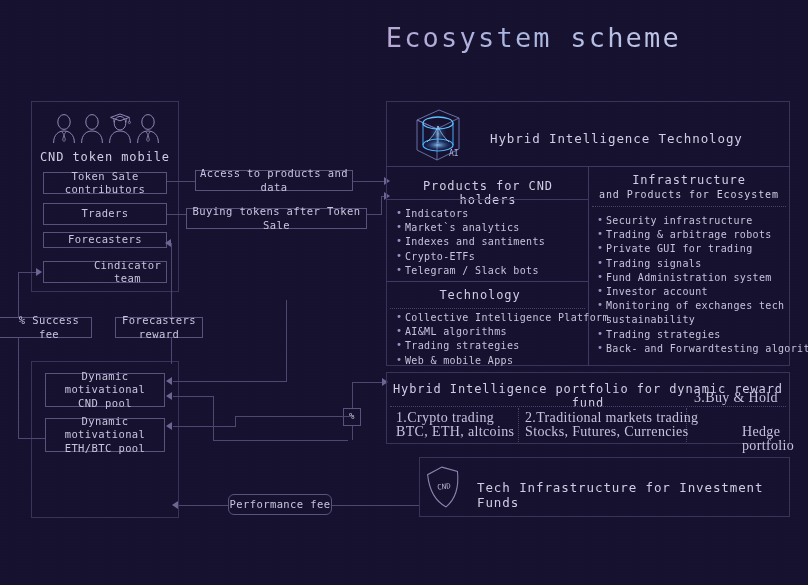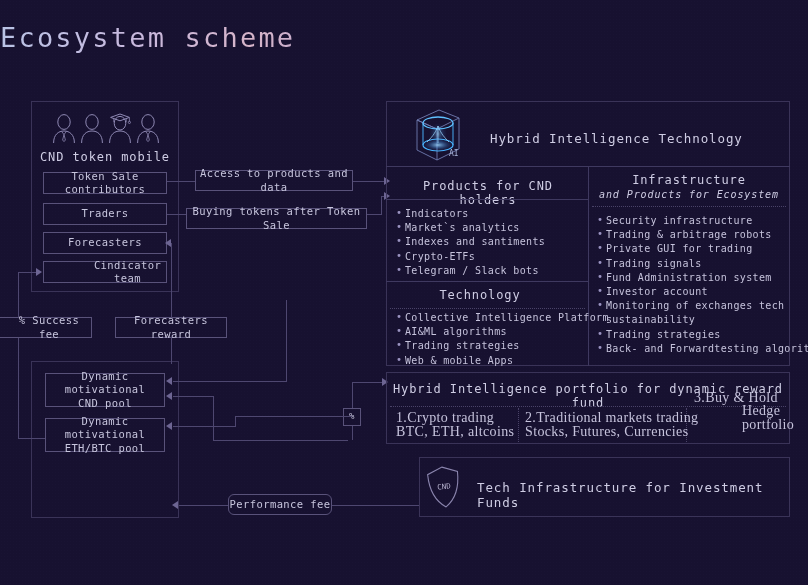--- a/index.html
+++ b/index.html
@@ -11,24 +11,24 @@
     position:relative;
   }
   #stage{position:absolute;left:0;top:0;width:808px;height:585px;}
 
   .noise{position:absolute;inset:0;pointer-events:none;opacity:.5;
     background-image:radial-gradient(rgba(120,110,170,.05) 0.5px, transparent 0.6px);
     background-size:3px 3px;}
 
   
   #title{
-    position:absolute;left:0;top:22px;width:665px;text-align:left;
+    position:absolute;left:0;top:22px;width:665px;text-align:right;
     font-size:27px;letter-spacing:2.2px;
     background:linear-gradient(100deg,#b9c3e6 0%,#c9b8dd 22%,#d6b4c9 38%,#b9a7d4 55%,#a9b6e0 75%,#c2c8e8 100%);
-    -webkit-background-clip:text;background-clip:text;color:transparent;
+    -webkit-background-clip:text;background-clip:text;color:transparent;padding-left:16px;
     -webkit-text-fill-color:transparent;
   }
 
   
   .panel{position:absolute;border:1px solid #3a3358;box-sizing:border-box;}
   .box{position:absolute;border:1px solid #59527a;box-sizing:border-box;
        display:flex;align-items:center;justify-content:center;
        color:#c8c6de;font-size:10.5px;letter-spacing:.4px;text-align:center;line-height:1.25;}
   .hdr{position:absolute;color:#cfcde4;font-size:12.5px;letter-spacing:.9px;text-align:center;}
 
@@ -89,25 +89,25 @@
       <path d="M1.6 30 C1.6 21.5 6.5 18 12 18 C17.5 18 22.4 21.5 22.4 30" fill="none" stroke="#8f89b4" stroke-width="1"></path>
       <path d="M9.6 18.4 L12 21.6 L14.4 18.4" fill="none" stroke="#8f89b4" stroke-width=".8"></path>
       <path d="M12 21.6 L10.6 27 L12 28.6 L13.4 27 Z" fill="none" stroke="#8f89b4" stroke-width=".8"></path>
     </svg>
   </div>
 
   <div class="hdr" style="left:31px;top:150px;width:148px;font-size:12px;">CND token mobile</div>
 
   <div class="box" style="left:43px;top:172px;width:124px;height:22px;">Token Sale contributors</div>
   <div class="box" style="left:43px;top:203px;width:124px;height:22px;">Traders</div>
-  <div class="box" style="left:43px;top:232px;width:124px;height:22px;">Forecasters</div>
+  <div class="box" style="left:43px;top:232px;width:124px;height:16px;">Forecasters</div>
   <div class="box" style="left:43px;top:261px;width:124px;height:22px;padding-left:45px;">Cindicator team</div>
 
   <div class="box" style="left:-8px;top:317px;width:100px;height:21px;justify-content:flex-start;padding-left:14px;">% Success fee</div>
-  <div class="box" style="left:115px;top:317px;width:112px;height:21px;">Forecasters reward</div>
+  <div class="box" style="left:115px;top:317px;width:88px;height:21px;">Forecasters reward</div>
 
   <div class="panel" style="left:31px;top:361px;width:148px;height:157px;"></div>
 
   <div class="box" style="left:45px;top:373px;width:120px;height:34px;flex-direction:column;">
     <span>Dynamic motivational</span>
     <span>CND pool</span>
   </div>
   <div class="box" style="left:45px;top:418px;width:120px;height:34px;flex-direction:column;">
     <span>Dynamic motivational</span>
     <span>ETH/BTC pool</span>
@@ -209,21 +209,21 @@
   <div class="dash-h" style="left:390px;top:308px;width:195px;"></div>
 
   <ul class="items" style="left:396px;top:311px;">
     <li>Collective Intelligence Platform</li>
     <li>AI&amp;ML algorithms</li>
     <li>Trading strategies</li>
     <li>Web &amp; mobile Apps</li>
   </ul>
 
   <div class="hdr" style="left:590px;top:173px;width:198px;font-size:12px;">Infrastructure</div>
-  <div class="hdr" style="left:590px;top:189px;width:198px;font-size:10px;font-style:italic;">and Products for Ecosystem</div>
+  <div class="hdr" style="left:590px;top:189px;width:198px;font-size:10px;">and Products for Ecosystem</div>
   <div class="dash-h" style="left:592px;top:206px;width:194px;"></div>
 
   <ul class="items" style="left:597px;top:214px;">
     <li>Security infrastructure</li>
     <li>Trading &amp; arbitrage robots</li>
     <li>Private GUI for trading</li>
     <li>Trading signals</li>
     <li>Fund Administration system</li>
     <li>Investor account</li>
     <li>Monitoring of exchanges tech</li>
@@ -236,21 +236,21 @@
   <div class="hdr" style="left:386px;top:382px;width:404px;font-size:12px;">Hybrid Intelligence portfolio for dynamic reward fund</div>
   <div class="dash-h" style="left:390px;top:406px;width:396px;"></div>
   <div class="dash-v" style="left:518px;top:408px;height:34px;"></div>
   <div class="dash-v" style="left:686px;top:408px;height:34px;"></div>
 
   <div class="cell" style="left:396px;top:411px;">1.Crypto trading</div>
   <div class="cell" style="left:396px;top:425px;">BTC, ETH, altcoins</div>
   <div class="cell" style="left:525px;top:411px;">2.Traditional markets trading</div>
   <div class="cell" style="left:525px;top:425px;">Stocks, Futures, Currencies</div>
   <div class="cell" style="left:694px;top:391px;">3.Buy &amp; Hold</div>
-  <div class="cell" style="left:694px;top:404px;padding-left:48px;">Hedge portfolio</div>
+  <div class="cell" style="left:694px;top:425px;padding-left:48px;">Hedge portfolio</div>
 
   <div class="panel" style="left:419px;top:457px;width:371px;height:60px;"></div>
 
   <svg width="40" height="46" viewBox="0 0 40 46" style="position:absolute;left:424px;top:464px;">
     <g transform="rotate(-6 20 23)">
       <path d="M20 3 L35 9 C35 26 29 37 20 43 C11 37 5 26 5 9 Z" fill="none" stroke="#8a84ad" stroke-width="1.1"></path>
       <text x="20" y="25" fill="#b6b1ce" font-size="7.5" text-anchor="middle" font-family="DejaVu Sans Mono, monospace">CND</text>
     </g>
   </svg>
 

